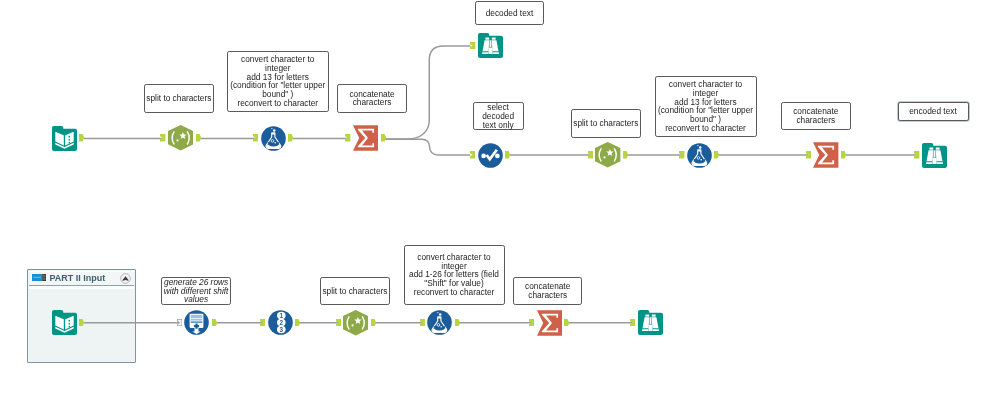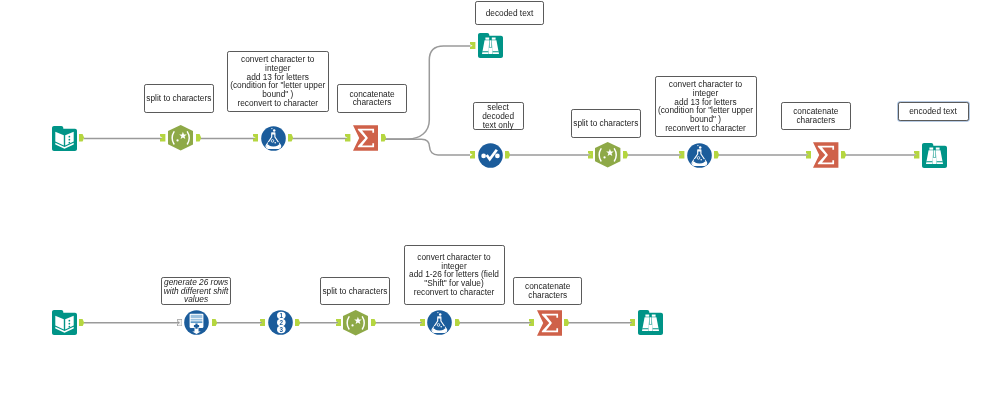--- a/index.html
+++ b/index.html
@@ -36,20 +36,38 @@
              width:11px;height:11px;line-height:0;}
 
   .tool{position:absolute;}
   .anch{position:absolute;line-height:0;font-size:0;}
   svg.wires{position:absolute;left:0;top:0;width:999px;height:402px;}
 </style>
 </head>
 <body>
 
 <div id="canvas">
+    <div class="container" style="left: 26.5px; top: 268.5px; width: 109px; height: 94px;">
+      <div class="chead">
+        <span class="cicon"><svg width="14.4" height="7" viewBox="0 0 72 35" xmlns="http://www.w3.org/2000/svg">
+            <rect fill="#1b8fd6" x="0" y="0" width="51" height="35"></rect>
+            <rect fill="#5cb3e4" x="6" y="14" width="39" height="6"></rect>
+            <rect fill="#3a3a3a" x="51" y="0" width="21" height="35"></rect>
+            <rect fill="#6b6b6b" x="56" y="5" width="11" height="11"></rect>
+            <rect fill="#6b6b6b" x="56" y="20" width="11" height="9"></rect>
+          </svg></span>
+        <span class="ctitle">PART II Input</span>
+        <span class="ccollapse"><svg width="11" height="11" viewBox="0 0 22 22" xmlns="http://www.w3.org/2000/svg">
+            <circle fill="#f1f1f4" stroke="#9a9aa0" stroke-width="1.3" cx="11" cy="11" r="9.8"></circle>
+            <path fill="#3d3d3d" d="M11 6.6 17.0 14.2c.4.6 0 1.3-.8 1.1L11 13.8 5.8 15.3c-.8.2-1.2-.5-.8-1.1Z"></path>
+          </svg></span>
+      </div>
+      <div class="chsep"></div>
+      <div class="cbody"></div>
+    </div>
     <div class="cmt" style="left: 143.6px; top: 84.3px; width: 70.5px; height: 28.3px;">split to characters</div>
     <div class="cmt" style="left: 227px; top: 51px; width: 101.5px; height: 60.5px;">convert character to
 integer
 add 13 for letters
 (condition for "letter upper
 bound" )
 reconvert to character</div>
     <div class="cmt" style="left: 337px; top: 84.3px; width: 70px; height: 28.3px;">concatenate
 characters</div>
     <div class="cmt" style="left: 475px; top: 1px; width: 69px; height: 24px;">decoded text</div>

